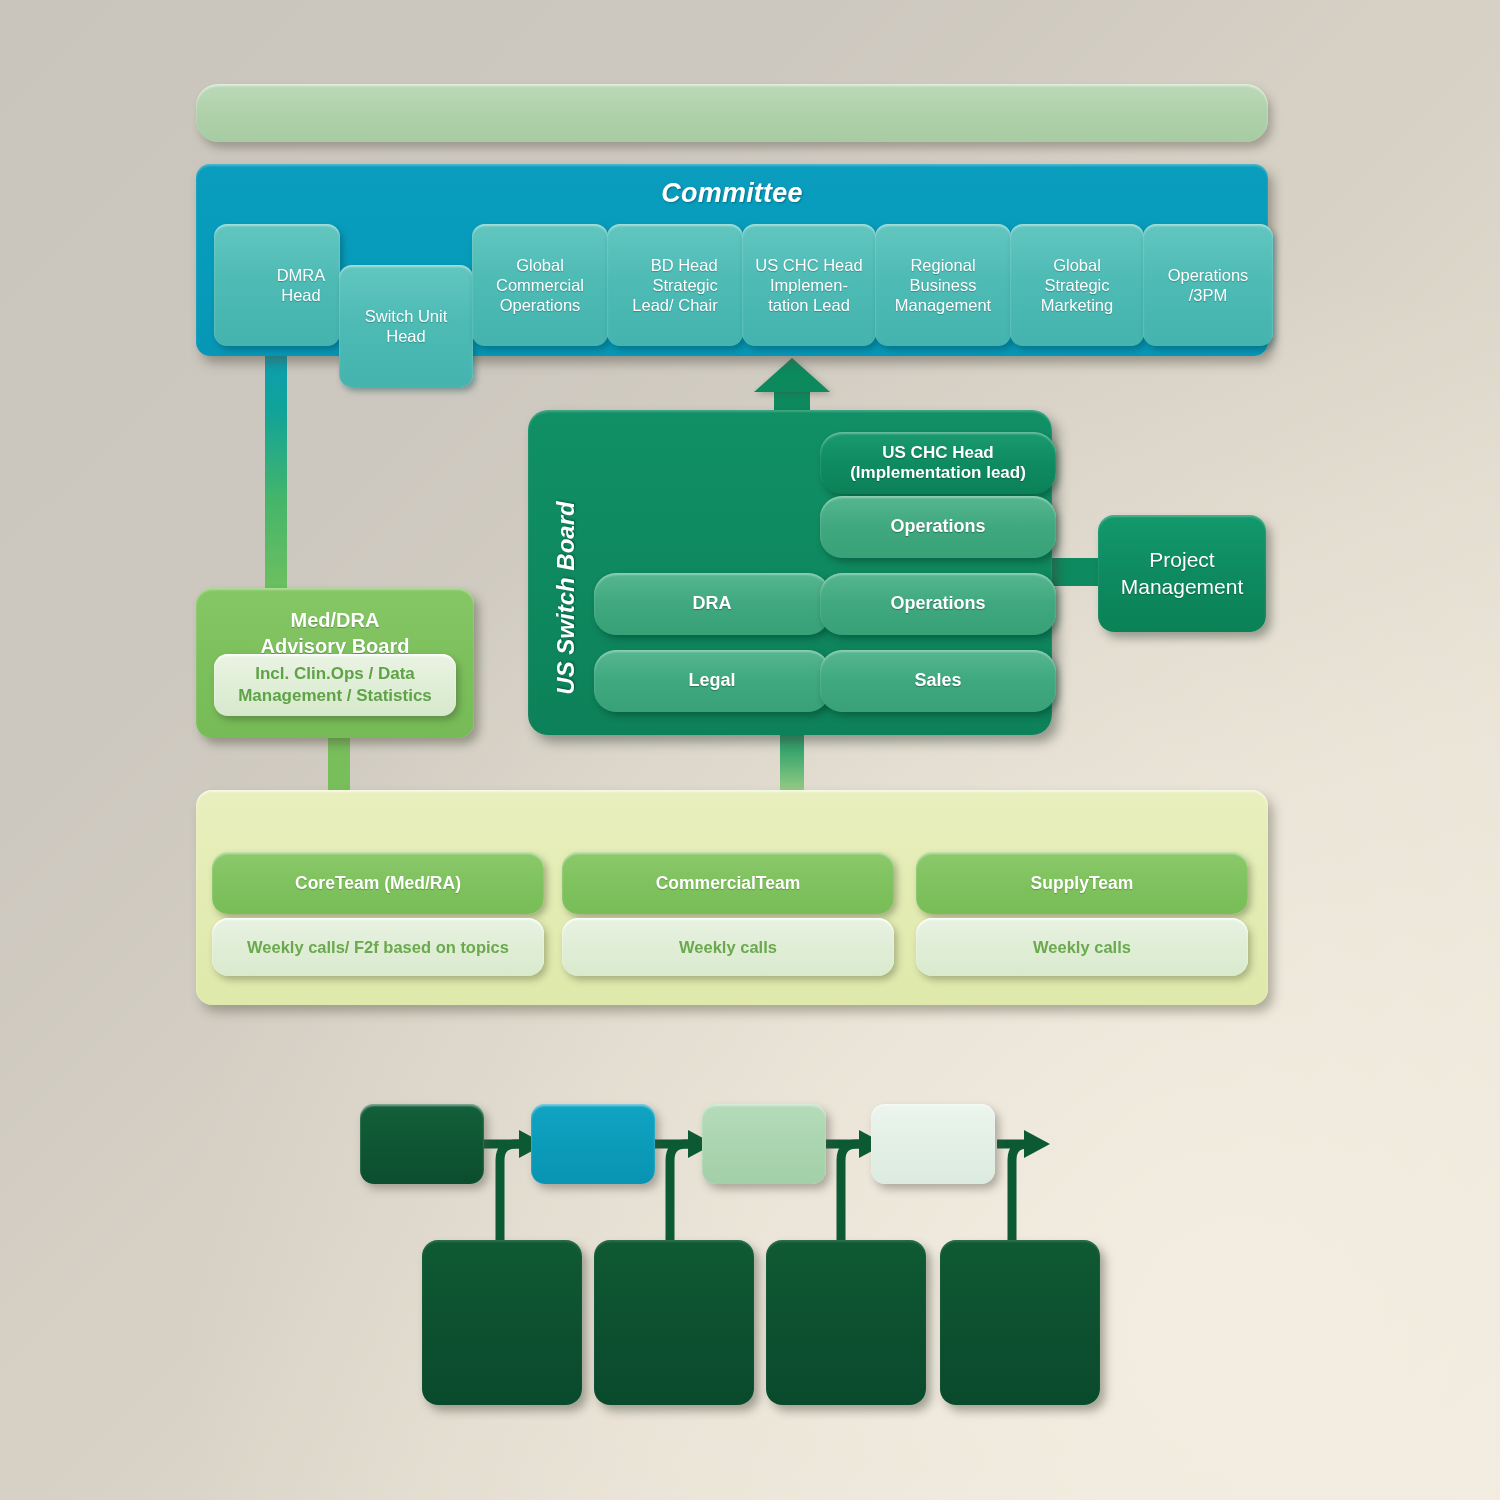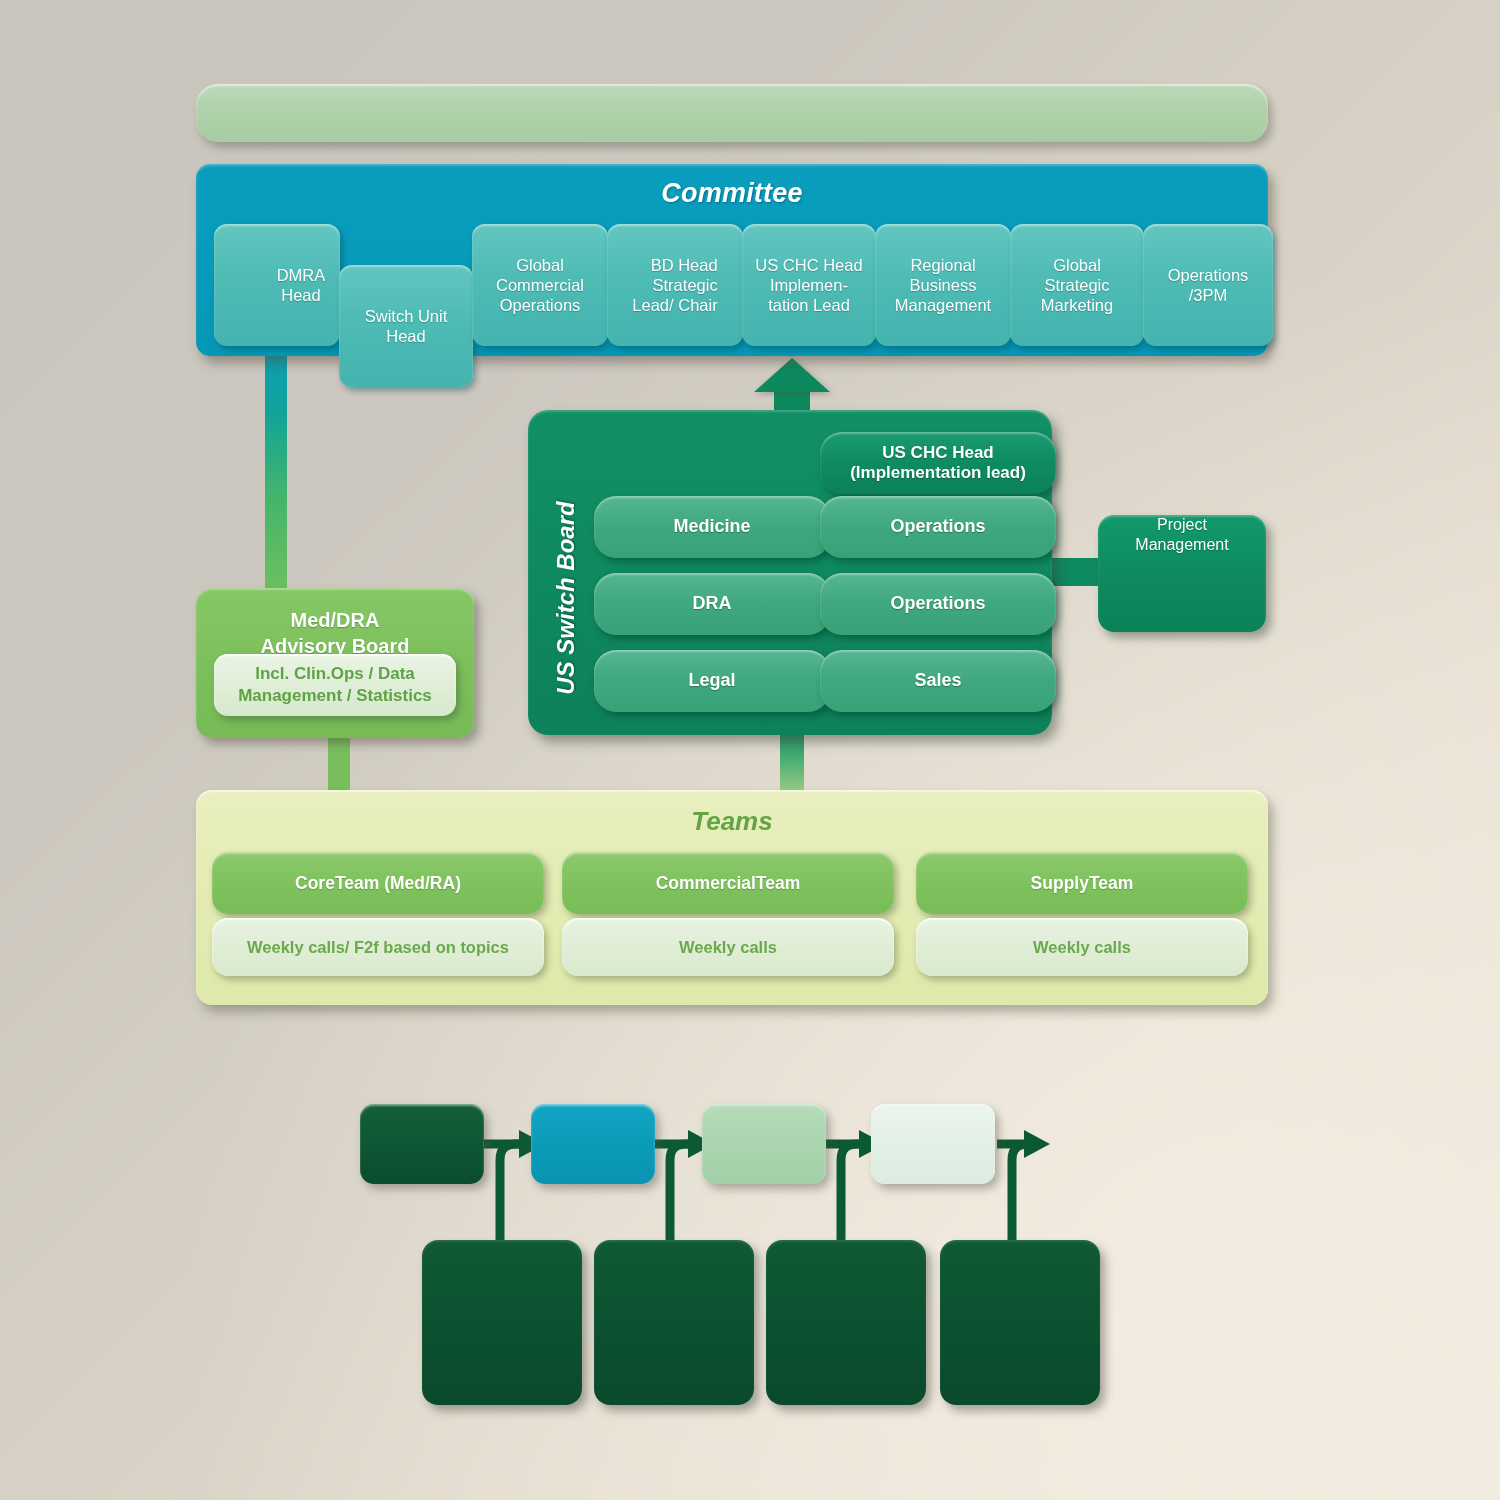--- a/index.html
+++ b/index.html
@@ -88,22 +88,22 @@
     padding:2px 8px;
   }
   .sb-chip.dark{background:linear-gradient(180deg,#1b9a6f 0%, #0f8b61 50%, #0c8158 100%);}
   .sb-chip.light{background:linear-gradient(180deg,#56b690 0%, #3fa87f 50%, #38a177 100%);}
 
   
   .pm-box{
     background:linear-gradient(180deg,#12996c 0%, #0e8a61 50%, #0b8156 100%);
     border-radius:16px;
     box-shadow:5px 6px 10px rgba(60,70,60,.45), inset 0 2px 2px rgba(255,255,255,.25);
-    display:flex;justify-content:center;text-align:center;
-    color:#fff;font-size:16px;line-height:1.25;
+    display:flex;align-items:center;justify-content:center;text-align:center;
+    color:#fff;font-size:21px;line-height:1.25;
     text-shadow:0 1px 1px rgba(0,50,35,.4);
   }
 
   
   .adv-box{
     background:linear-gradient(180deg,#86c765 0%, #7cc05c 50%, #76bb56 100%);
     border-radius:16px;
     box-shadow:5px 6px 10px rgba(75,80,60,.45), inset 0 2px 2px rgba(255,255,255,.35);
   }
   .adv-title{
@@ -224,23 +224,20 @@
   <div class="abs switchboard" style="left:528px;top:410px;width:524px;height:325px;">
     <div class="sb-label">
       <span>US Switch Board</span>
     </div>
 
     <div class="sb-chip dark" style="left:292px;top:22px;width:220px;height:58px;font-size:17px;">
       <span style="white-space:pre-line;">US CHC Head
 (Implementation lead)</span>
     </div>
 
-    <div class="sb-chip light" style="left:66px;top:86px;width:220px;height:58px;">
-      <span style="white-space:pre-line;">Medicine</span>
-    </div>
     <div class="sb-chip light" style="left:292px;top:86px;width:220px;height:58px;">
       <span style="white-space:pre-line;">Operations</span>
     </div>
 
     <div class="sb-chip light" style="left:66px;top:163px;width:220px;height:58px;">
       <span style="white-space:pre-line;">DRA</span>
     </div>
     <div class="sb-chip light" style="left:292px;top:163px;width:220px;height:58px;">
       <span style="white-space:pre-line;">Operations</span>
     </div>
@@ -261,21 +258,20 @@
   <div class="abs adv-box" style="left:196px;top:588px;width:278px;height:150px;">
     <div class="adv-title" style="white-space:pre-line;">Med/DRA
 Advisory Board</div>
     <div class="adv-sub">
       <span style="white-space:pre-line;">Incl. Clin.Ops / Data
 Management / Statistics</span>
     </div>
   </div>
 
   <div class="abs teams" style="left:196px;top:790px;width:1072px;height:215px;">
-    <div class="teams-title">Teams</div>
 
     <div class="t-head" style="left:16px;top:62px;width:332px;">
       <span>CoreTeam (Med/RA)</span>
     </div>
     <div class="t-sub" style="left:16px;top:128px;width:332px;">
       <span>Weekly calls/ F2f based on topics</span>
     </div>
 
     <div class="t-head" style="left:366px;top:62px;width:332px;">
       <span>CommercialTeam</span>

